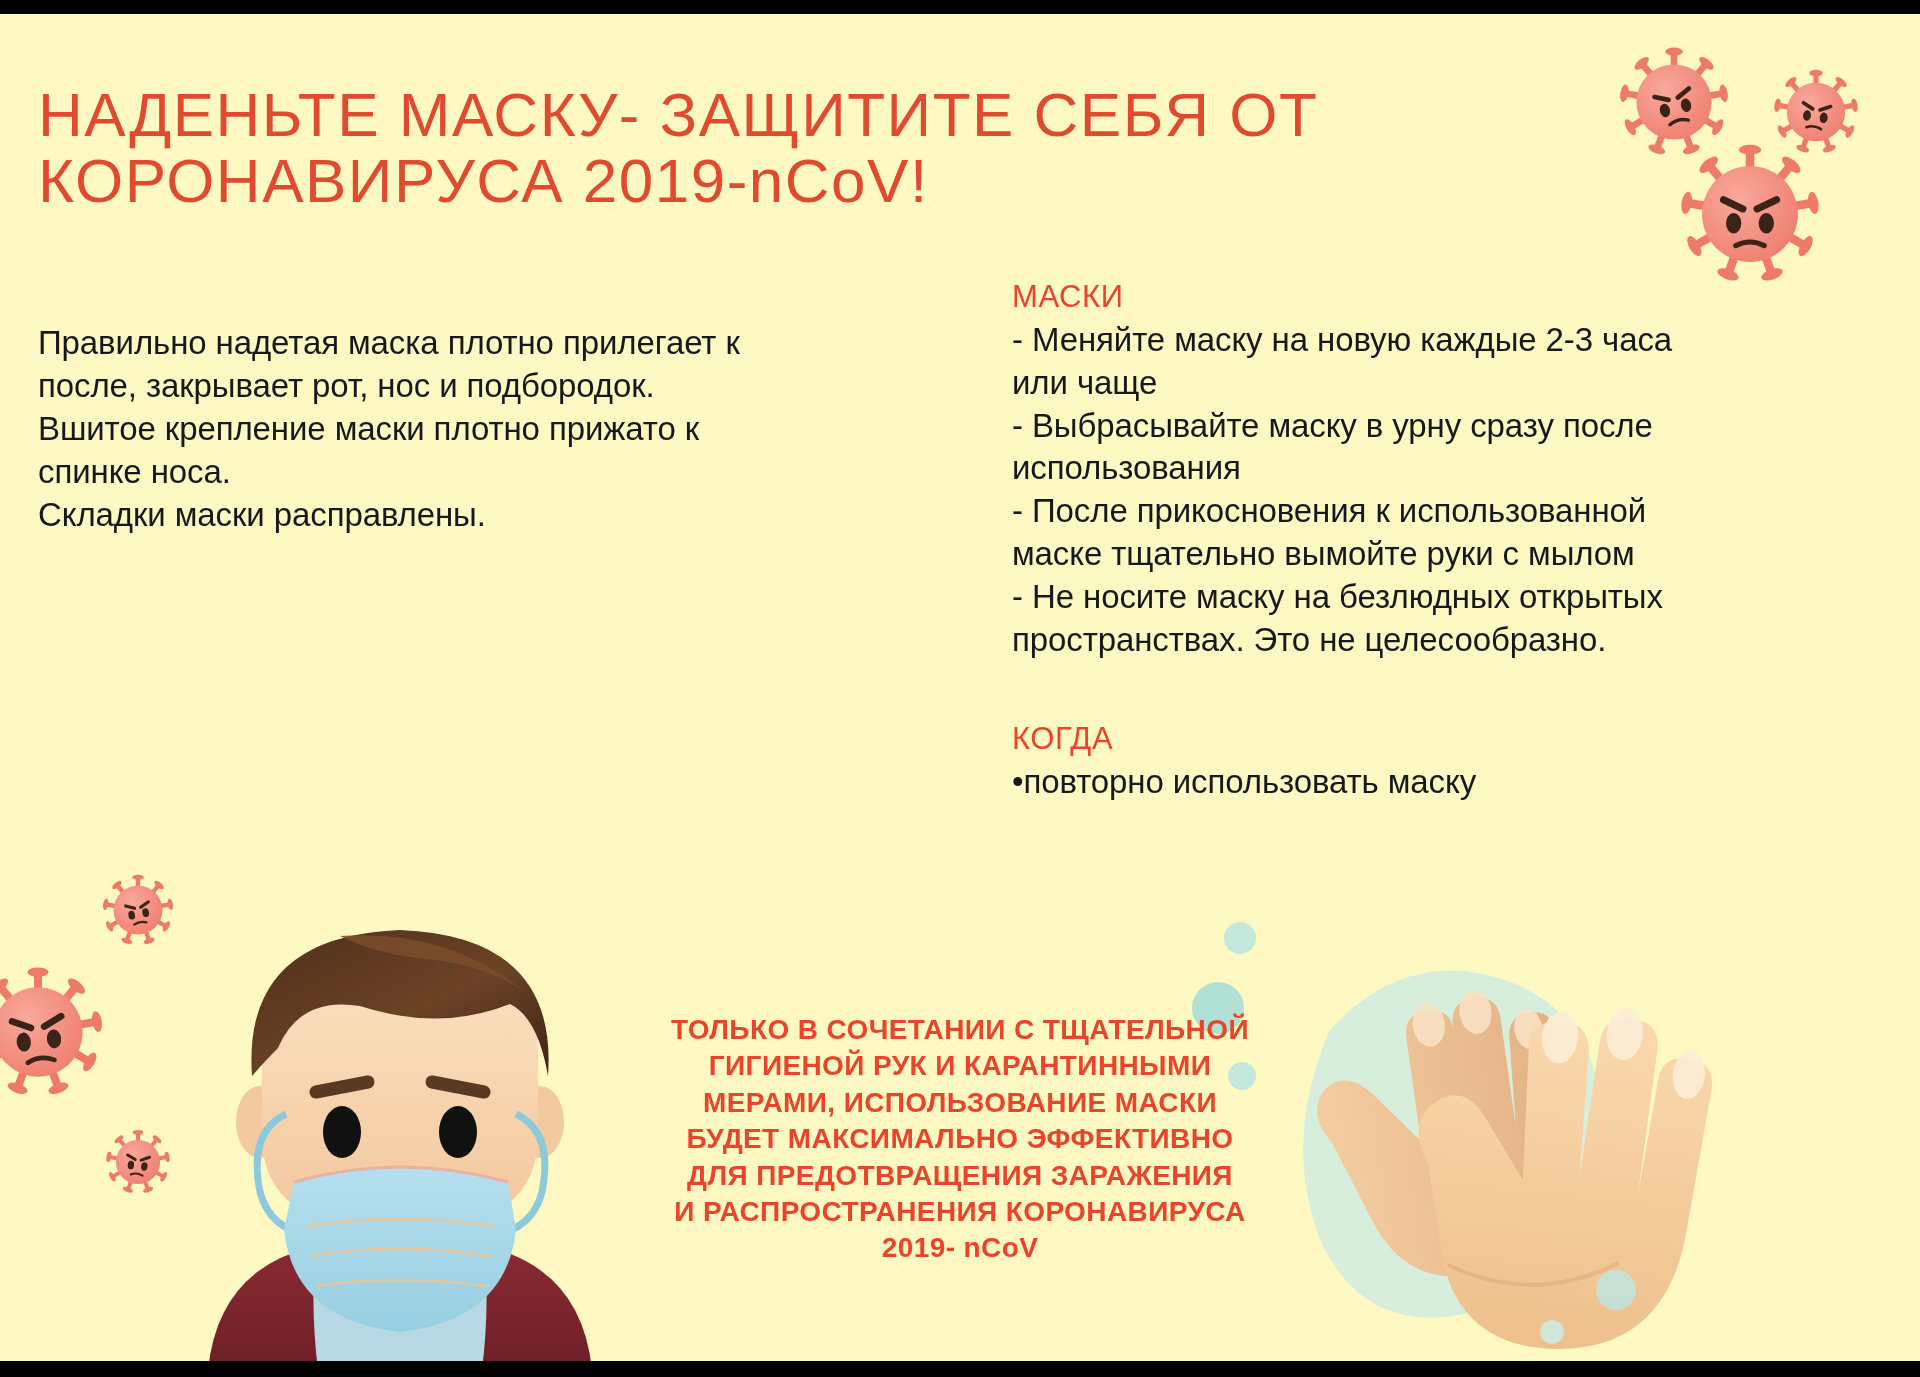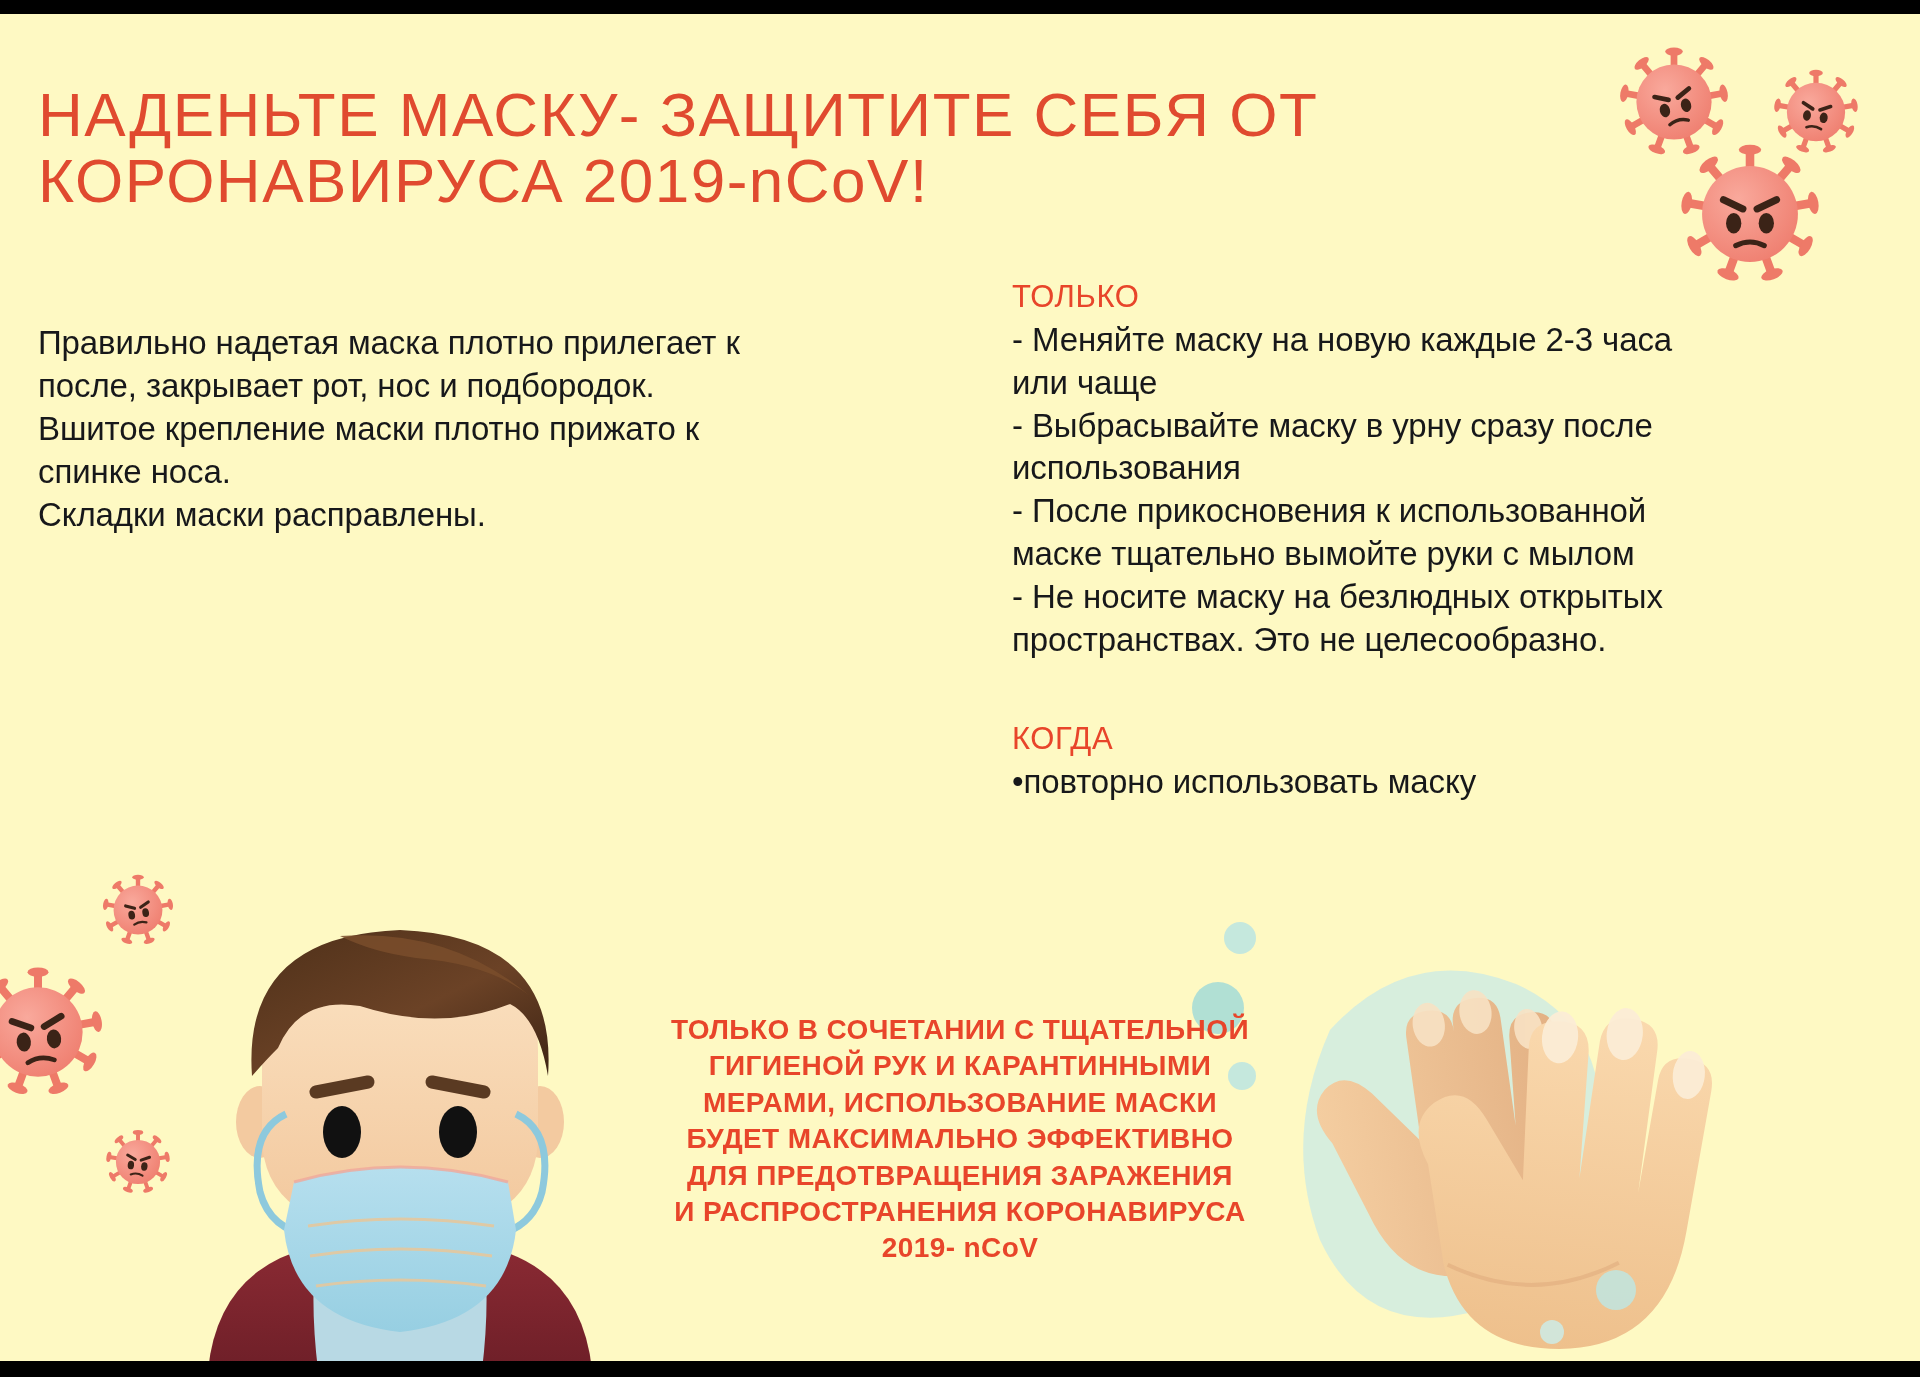--- a/index.html
+++ b/index.html
@@ -168,21 +168,21 @@
   <div class="col" id="col-left">
     <div class="gap"></div>
     <p class="body-text">Правильно надетая маска плотно прилегает к
 после, закрывает рот, нос и подбородок.
 Вшитое крепление маски плотно прижато к
 спинке носа.
 Складки маски расправлены.</p>
   </div>
 
   <div class="col" id="col-right">
-    <h2 class="section-head">ТОЛЬКО</h2>
+    <h2 class="section-head">МАСКИ</h2>
     <p class="body-text">- Меняйте маску на новую каждые 2-3 часа
 или чаще
 - Выбрасывайте маску в урну сразу после
 использования
 - После прикосновения к использованной
 маске тщательно вымойте руки с мылом
 - Не носите маску на безлюдных открытых
 пространствах. Это не целесообразно.</p>
     <div class="gap-md"></div>
     <h2 class="section-head">КОГДА</h2>

